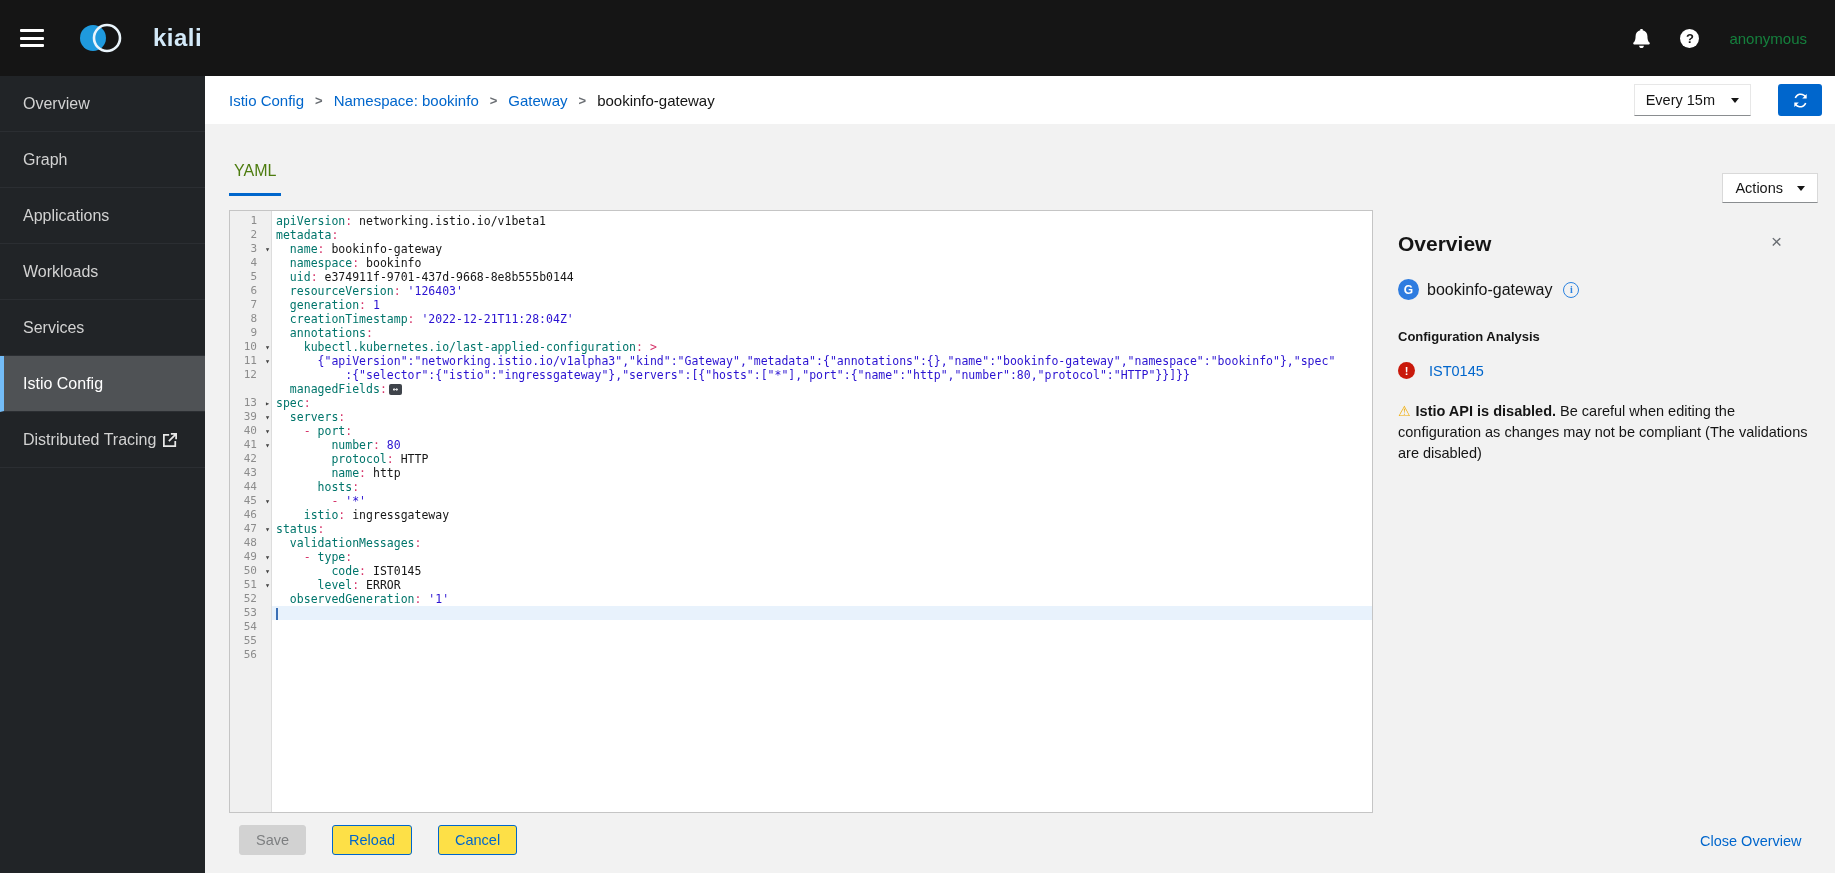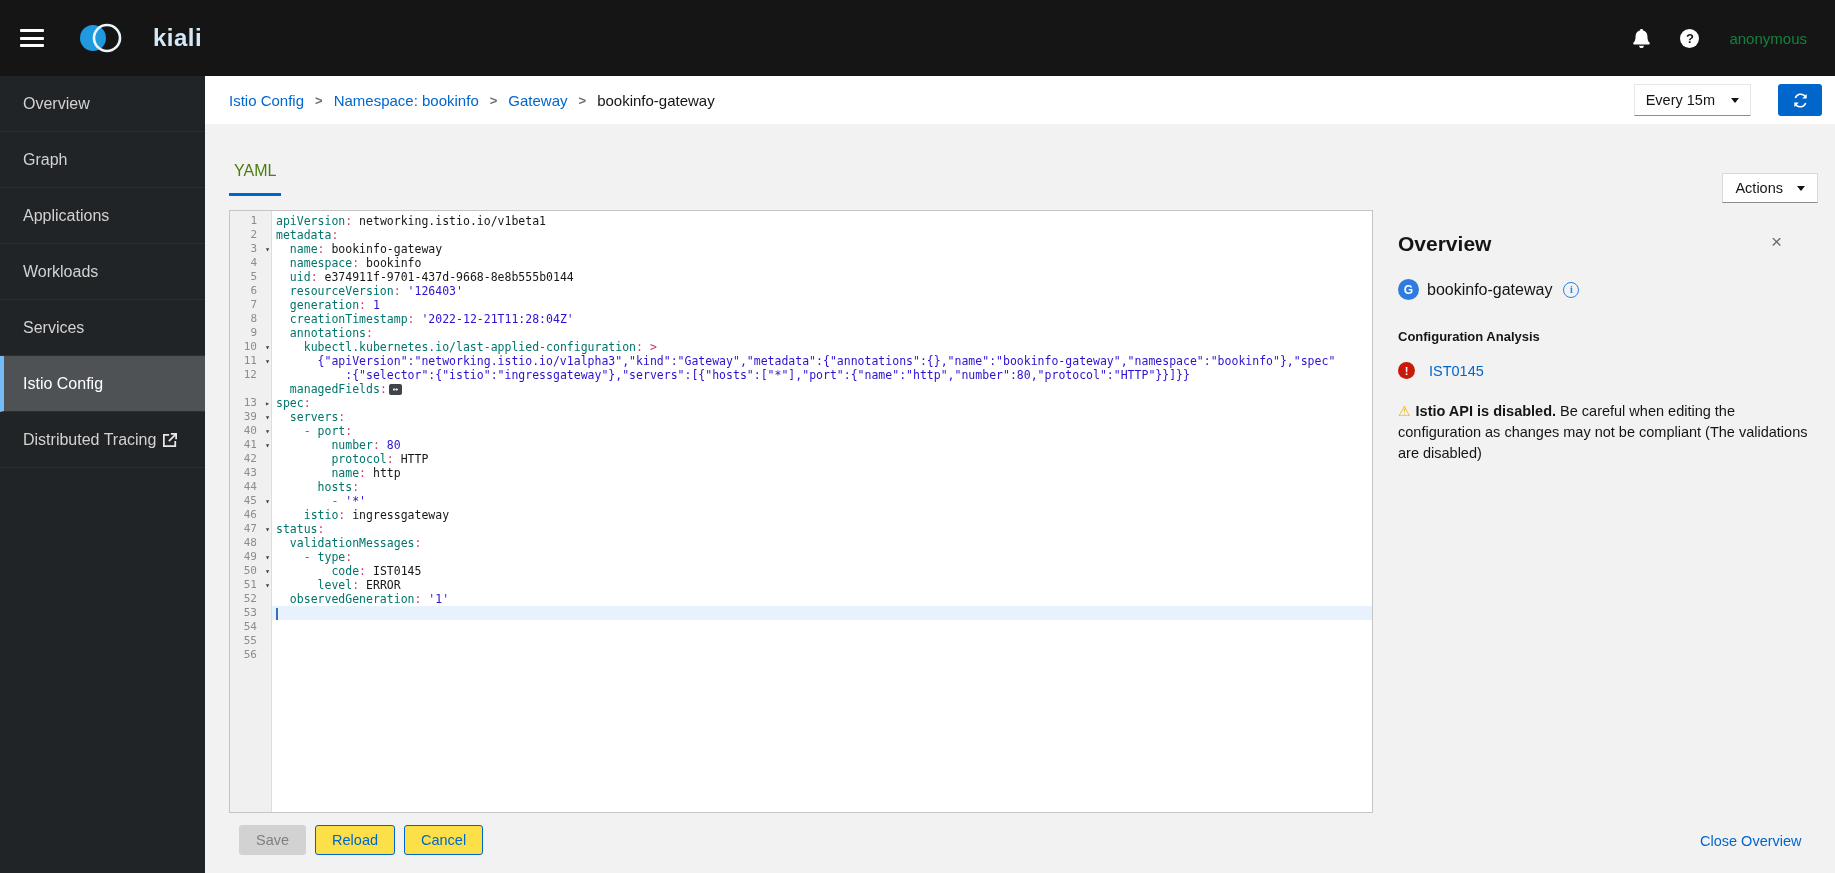--- a/index.html
+++ b/index.html
@@ -86,21 +86,21 @@
                display:flex; align-items:center; justify-content:center; cursor:pointer; }
   .section-title { margin-top:29px; font-size:13px; font-weight:700; color:#151515; }
   .error-row { margin-top:18px; display:flex; align-items:center; }
   .err-icon { width:17px; height:17px; border-radius:50%; background:#c9190b; color:#fff; font-size:11px;
               font-weight:bold; display:flex; align-items:center; justify-content:center; flex:none; }
   .error-row a { color:#0066cc; font-size:14.5px; margin-left:14px; text-decoration:none; cursor:pointer; }
   .warning-para { margin-top:22px; font-size:14.5px; color:#151515; line-height:21px; padding-right:10px; }
   .warn-icon { color:#f0ab00; font-size:14px; margin-right:5px; }
 
   
-  .footer-actions { position:absolute; left:34px; top:749px; display:flex; gap:9px; }
+  .footer-actions { position:absolute; left:34px; top:749px; display:flex; gap:26px; }
   .footer-actions button { font-family:"Liberation Sans", sans-serif; font-size:14.5px; border-radius:3px;
                            padding:5px 16px; cursor:pointer; height:30px; }
   .btn-save { background:#d2d2d2; border:1px solid #d2d2d2; color:#7d7f81; cursor:not-allowed !important; }
   .btn-sec { background:#fde047; border:1px solid #0066cc; color:#0066cc; }
   .close-overview { position:absolute; left:1495px; top:757px; color:#0066cc; font-size:14.5px;
                     text-decoration:none; cursor:pointer; }
 </style>
 </head>
 <body>
 

